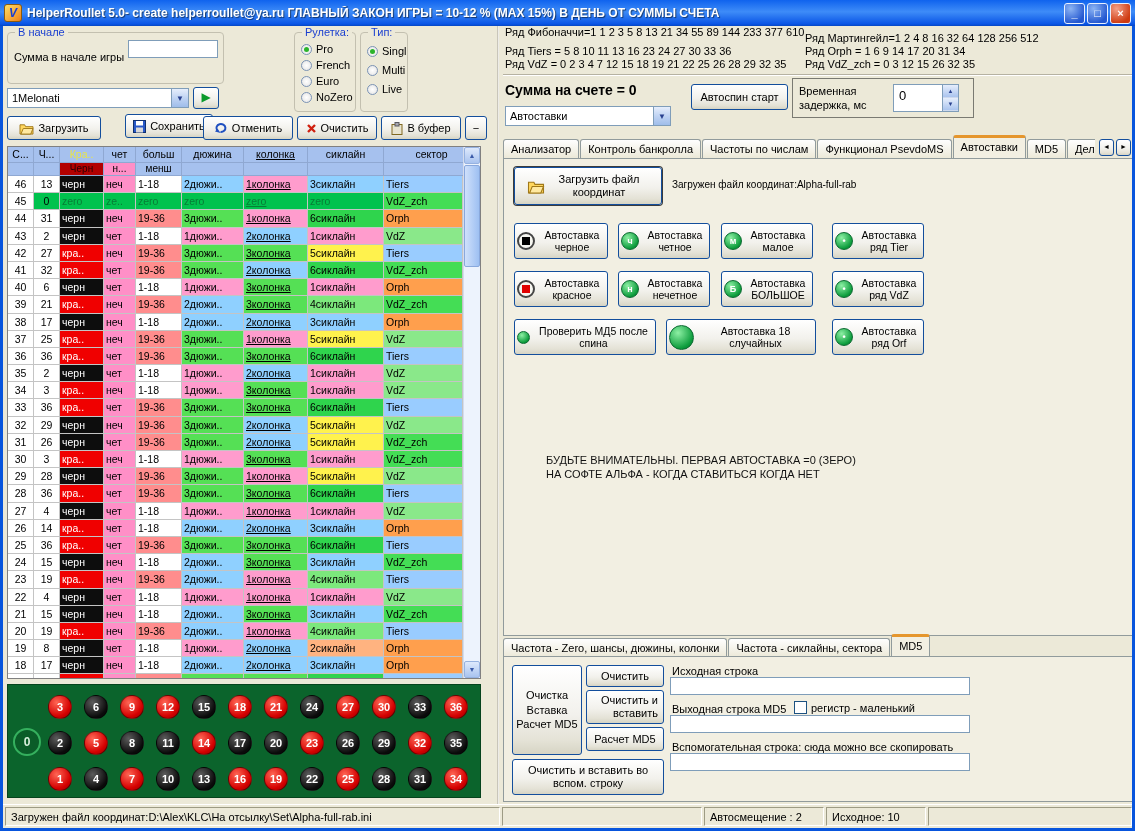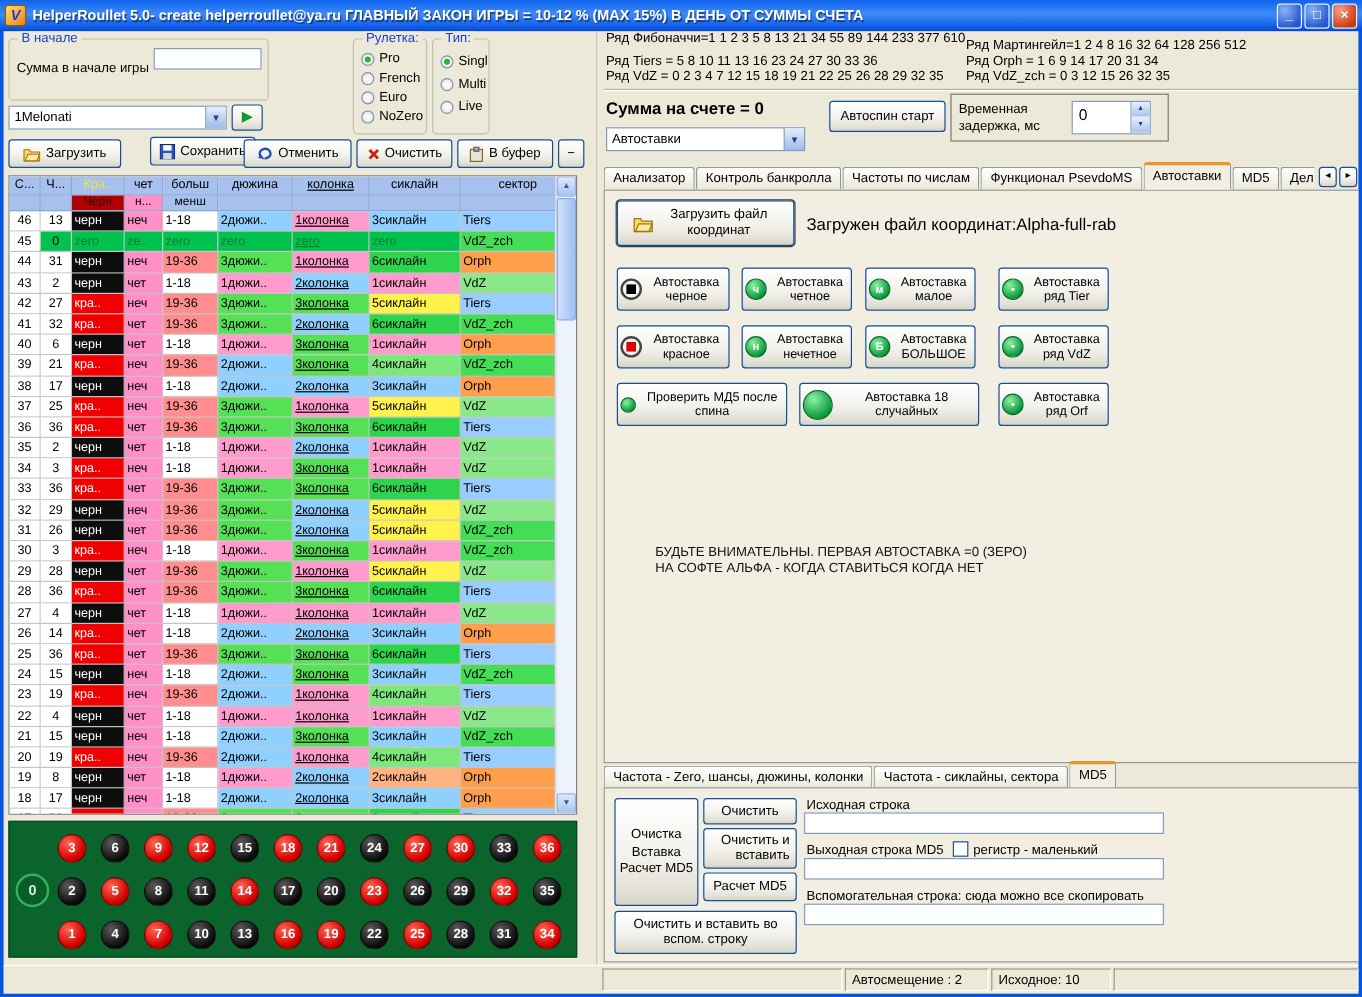--- a/index.html
+++ b/index.html
@@ -659,21 +659,21 @@
     <div class="frame" style="left:500px;top:132px;width:630px;height:478px;">
       <div class="xpbtn default" style="left:10px;top:8px;width:148px;height:38px;">
         <span class="icon">
             <svg width="18" height="15" viewBox="0 0 16 14">
               <path d="M1 3h5l1 2h8v8H1z" fill="#ffd75e" stroke="#a07818"></path>
               <path d="M2 13l2.5-6H15l-2.5 6z" fill="#ffe9a0" stroke="#a07818"></path>
             </svg>
           </span>
         <span style="width:100px;">Загрузить файл координат</span>
       </div>
-      <div class="abs" style="left:168px;top:20px;font-size:14px;white-space:nowrap;">Загружен файл координат:Alpha-full-rab</div>
+      <div class="abs" style="left:168px;top:20px;font-size:10px;white-space:nowrap;">Загружен файл координат:Alpha-full-rab</div>
 
       <div class="xpbtn" style="left:10px;top:64px;width:94px;height:36px;">
         <span class="ball plain">
             <span class="sq"></span>
           </span>
         <span class="ab-label">Автоставка черное</span>
       </div>
       <div class="xpbtn" style="left:114px;top:64px;width:92px;height:36px;">
         <span class="ball green">ч</span>
         <span class="ab-label">Автоставка четное</span>
@@ -751,20 +751,21 @@
       </div>
       <input class="xpinput" style="left: 166px; top: 58px; width: 300px; height: 18px;" value="">
       <div class="abs" style="left:168px;top:84px;font-size:11px;">Вспомогательная строка: сюда можно все скопировать</div>
       <input class="xpinput" style="left: 166px; top: 96px; width: 300px; height: 18px;" value="">
       <div class="xpbtn" style="left:8px;top:102px;width:152px;height:36px;">
           <span style="width:140px;">Очистить и вставить во вспом. строку</span>
         </div>
     </div>
 
     <div class="sbar">
+      <span class="spanel" style="left:2px;width:495px;">Загружен файл координат:D:\Alex\KLC\На отсылку\Set\Alpha-full-rab.ini</span>
       <span class="spanel" style="left:499px;width:200px;"></span>
       <span class="spanel" style="left:701px;width:120px;">Автосмещение : 2</span>
       <span class="spanel" style="left:823px;width:100px;">Исходное: 10</span>
       <span class="spanel" style="left:925px;width:204px;"></span>
     </div>
 
   </div>
 </div>
 
 </body></html>

